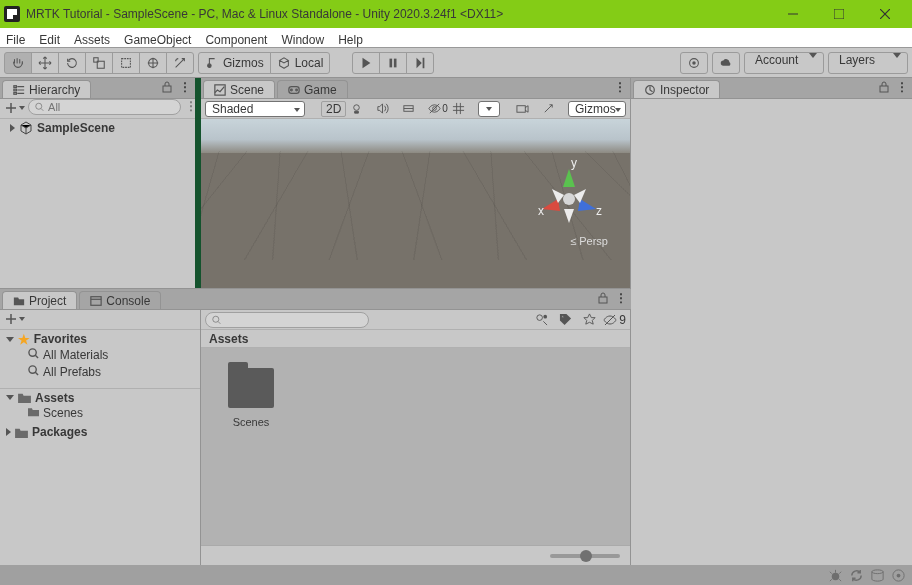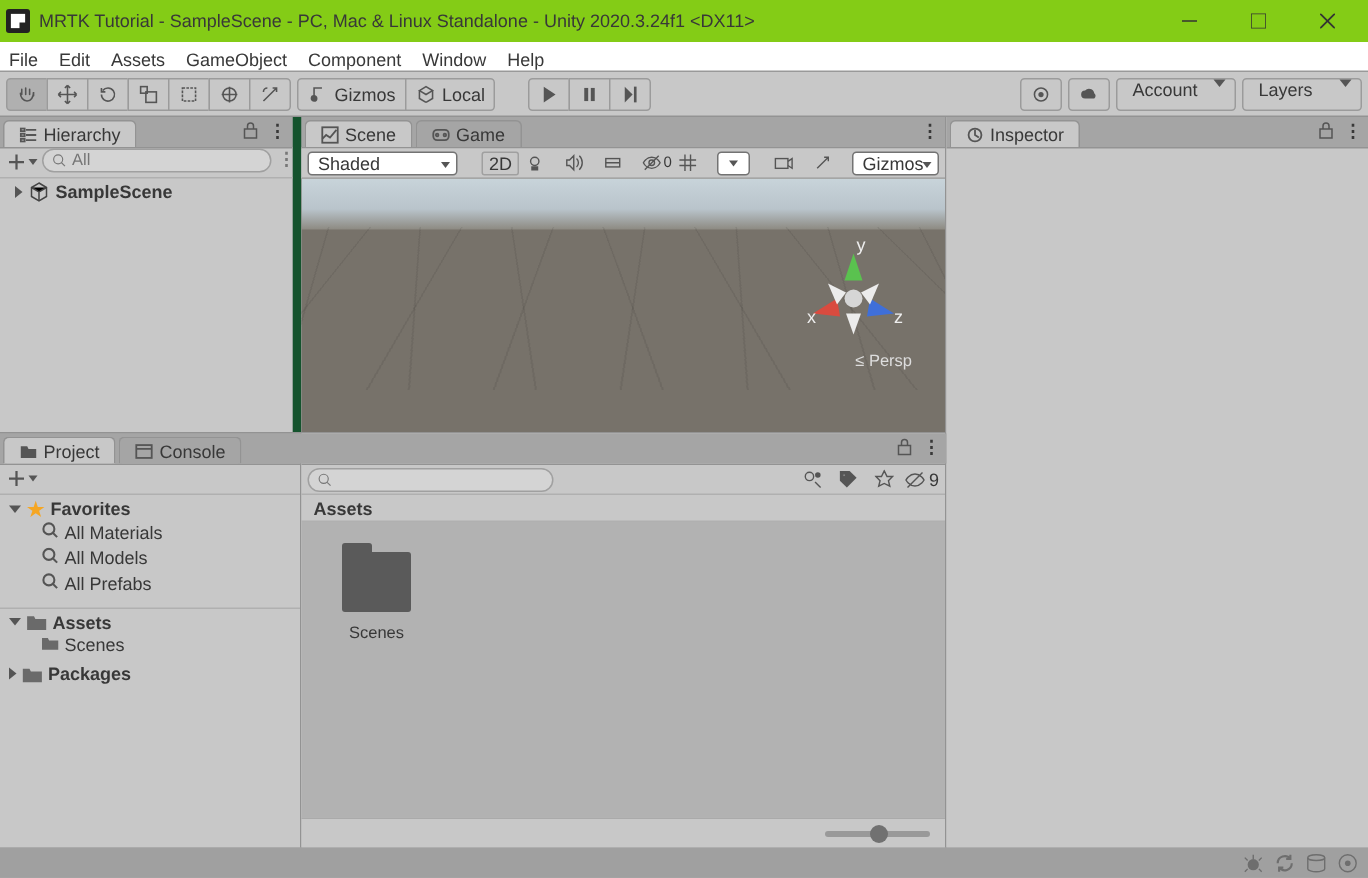--- a/index.html
+++ b/index.html
@@ -442,27 +442,20 @@
                 <span class="arrowD"></span>
                 <span class="star">★</span>
                 <span>Favorites</span>
               </div>
             <div class="favitem">
                 <svg viewBox="0 0 12 12">
                   <circle cx="5" cy="5" r="4" fill="none"></circle>
                   <path d="M8 8l3 3"></path>
                 </svg>
                 <span>All Materials</span>
-              </div>
-            <div class="favitem">
-                <svg viewBox="0 0 12 12">
-                  <circle cx="5" cy="5" r="4" fill="none"></circle>
-                  <path d="M8 8l3 3"></path>
-                </svg>
-                <span>All Models</span>
               </div>
             <div class="favitem">
                 <svg viewBox="0 0 12 12">
                   <circle cx="5" cy="5" r="4" fill="none"></circle>
                   <path d="M8 8l3 3"></path>
                 </svg>
                 <span>All Prefabs</span>
               </div>
             <div style="height:6px"></div>
             <div class="assethdr">

